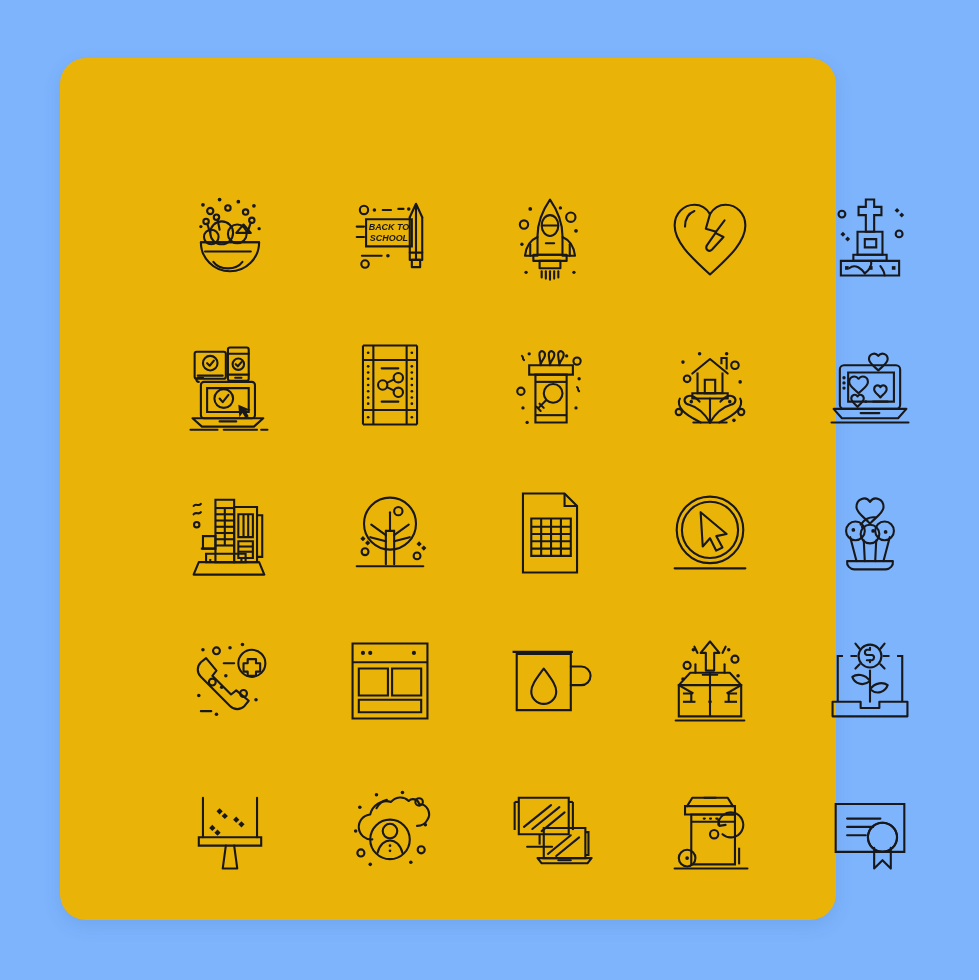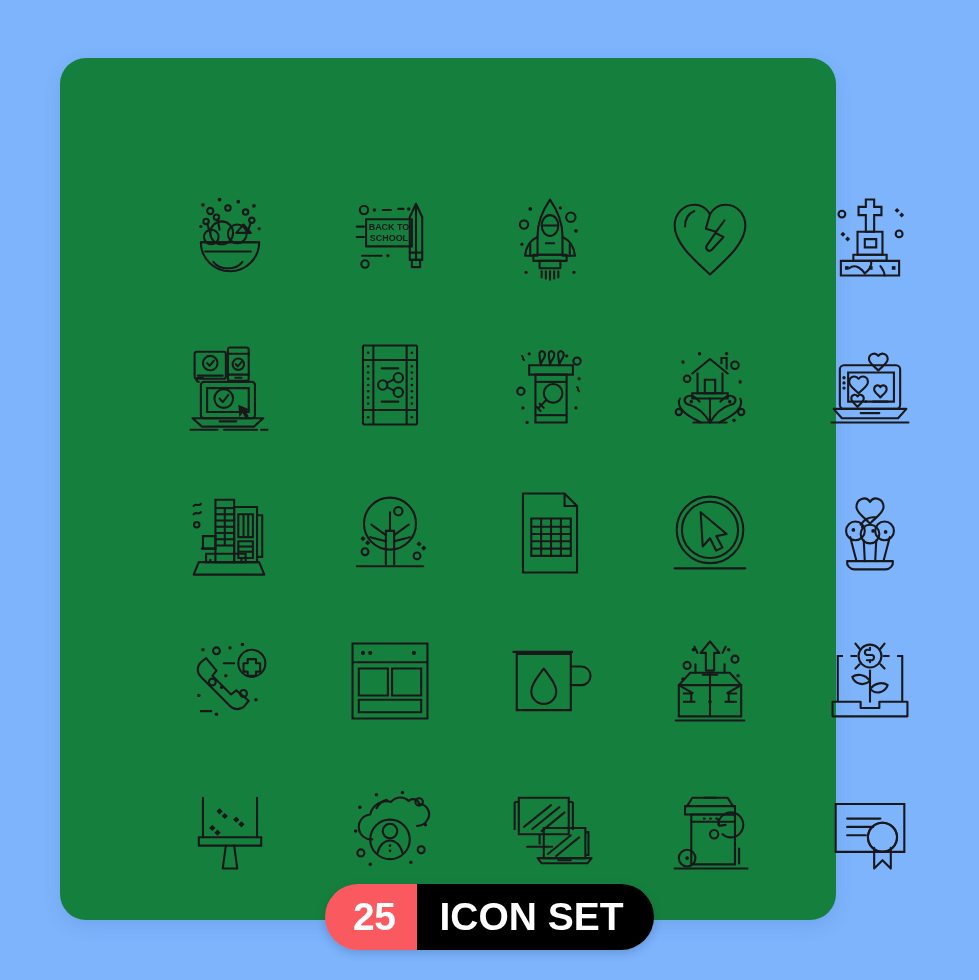--- a/index.html
+++ b/index.html
@@ -17,23 +17,24 @@
   #canvas {
     position: absolute;
     inset: 0;
   }
   .card {
     position: absolute;
     left: 60px;
     top: 58px;
     width: 776px;
     height: 862px;
-    background: #15803d;
+    background: #eab308;
     border-radius: 26px;
     box-shadow: 0 6px 18px rgba(40, 80, 140, 0.13);
+    font-style: italic;
   }
   .grid {
     position: absolute;
     left: 90px;
     top: 105px;
     width: 800px;
     height: 740px;
     display: grid;
     grid-template-columns: repeat(5, 1fr);
     grid-template-rows: repeat(5, 1fr);
@@ -631,17 +632,13 @@
           <path class="ln" d="M28 56 h18"></path>
           <circle class="ln" cx="62" cy="58" r="14" fill="#ffffff"></circle>
           <path class="ln" d="M54 68 v20 l8 -8 8 8 V68"></path>
           <circle class="ln" cx="62" cy="58" r="14" fill="none"></circle>
         </svg>
       </div>
 
     </div>
   </div>
 
-  <div class="badge">
-    <div class="badge-count">25</div>
-    <div class="badge-label">ICON SET</div>
-  </div>
 </div>
 
 </body></html>

